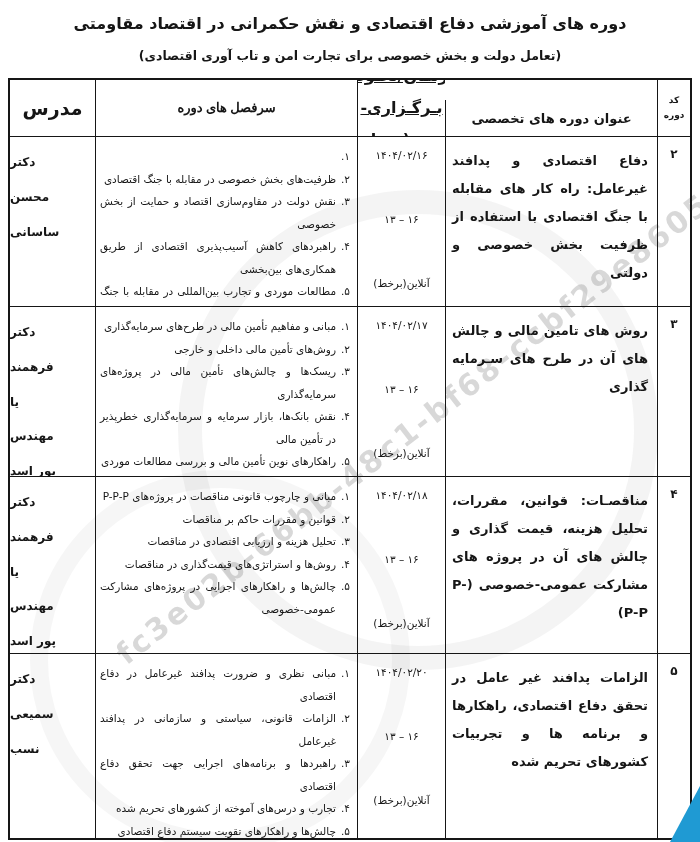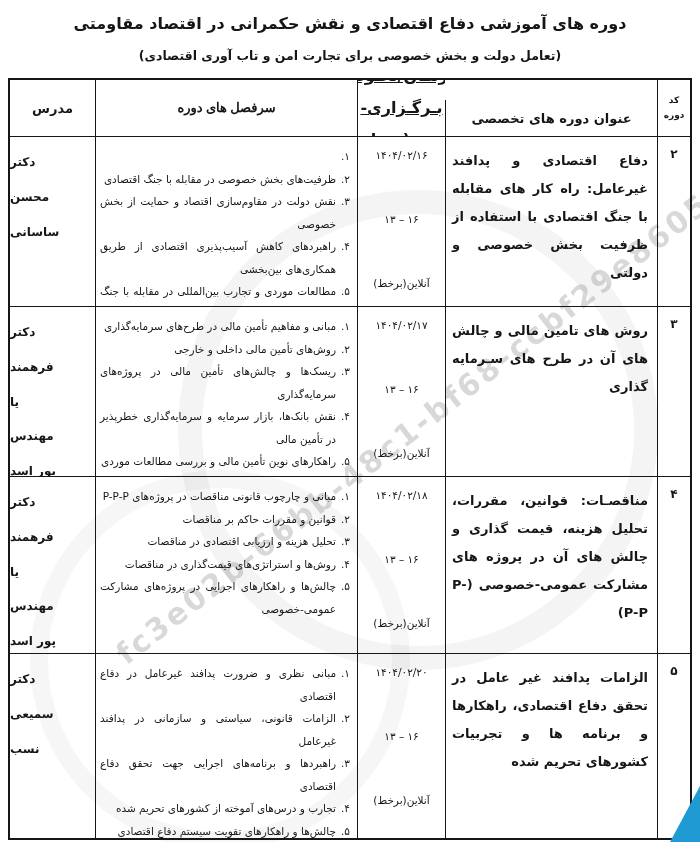--- a/index.html
+++ b/index.html
@@ -62,21 +62,21 @@
 
   .h-cell {
     display:flex; align-items:center; justify-content:center;
     font-weight:bold; text-align:center;
     white-space:pre-line;
   }
   .h-code   { font-size:9px;  line-height:1.7; }
   .h-course { font-size:13px;margin-top:20px; }
   .h-sched  { font-size:16px; line-height:2.0;text-decoration:underline; }
   .h-topics { font-size:13px;font-family:Liberation Serif, serif; }
-  .h-instr  { font-size:13px; }
+  .h-instr  { font-size:19px; }
 
   .c-code {
     font-size:12px; font-weight:bold; text-align:center; padding-top:10px;
   }
   .c-title {
     font-size:13px; font-weight:bold; line-height:2.15;
     padding:10px 9px 4px 6px; text-align:justify;
   }
   .c-sched {
     display:flex; flex-direction:column; align-items:center;

